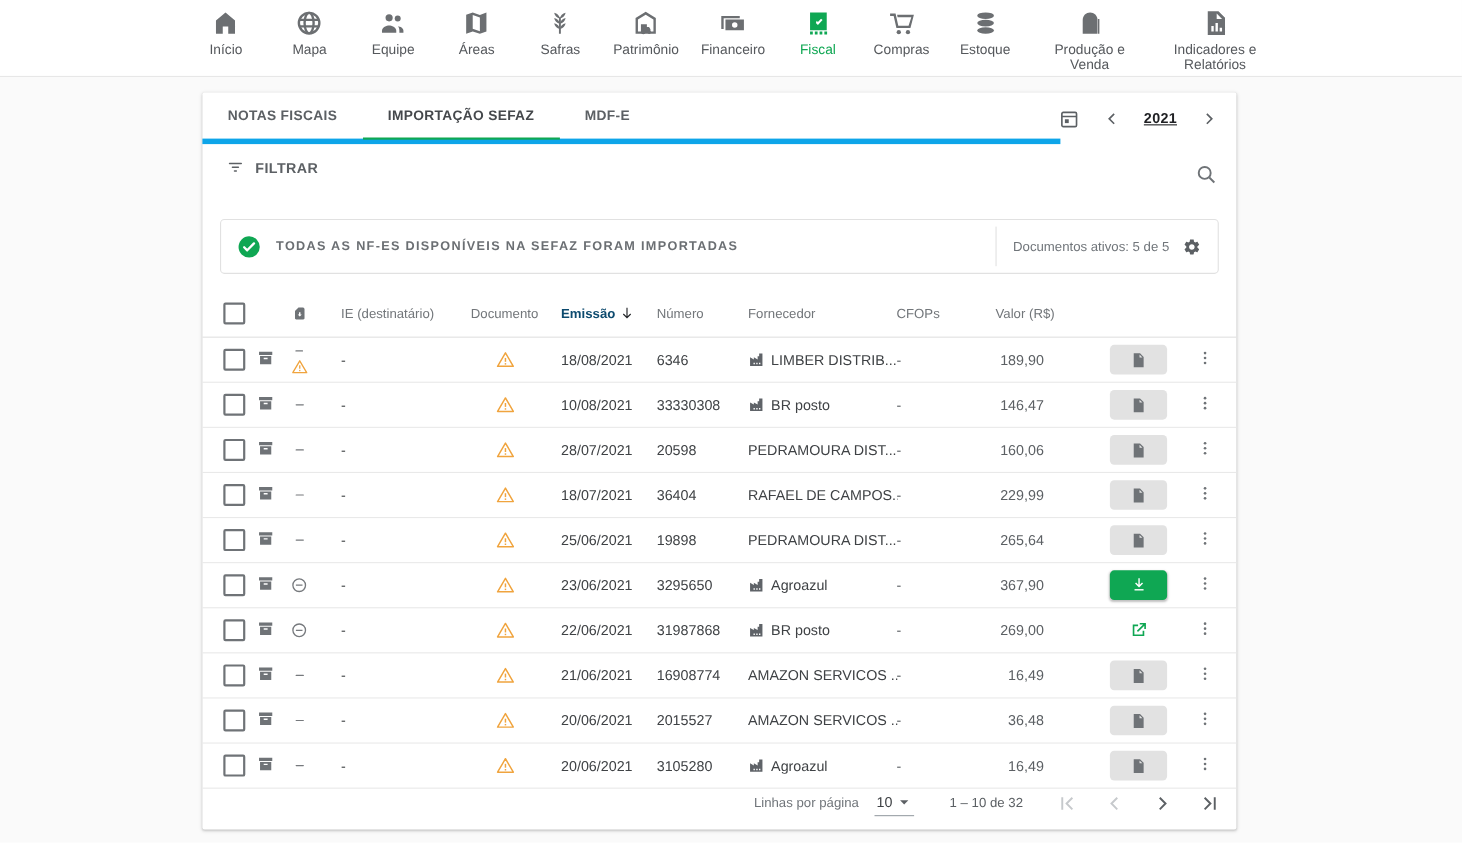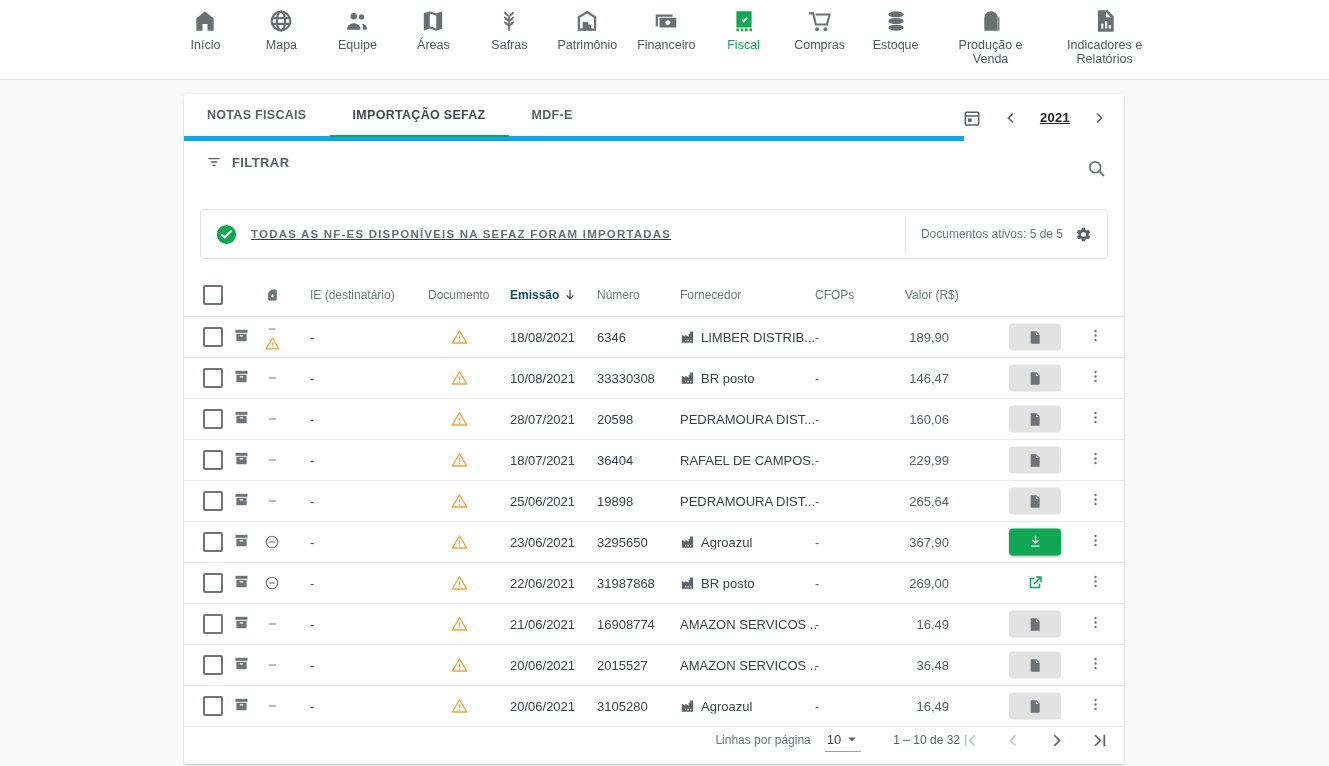--- a/index.html
+++ b/index.html
@@ -11,21 +11,21 @@
   }
   .icon{display:inline-flex;align-items:center;justify-content:center;flex:none;}
   .icon svg{width:100%;height:100%;display:block;}
   .s12{width:12px;height:12px}.s13{width:13px;height:13px}.s14{width:14px;height:14px}
   .s15{width:15px;height:15px}.s16{width:16px;height:16px}.s17{width:17px;height:17px}
   .s18{width:18px;height:18px}.s20{width:20px;height:20px}.s21{width:21px;height:21px}
   .s26{width:26px;height:26px}
 
   
   .topnav{
-    height:80px;background:#fff;border-bottom:1px solid #e7e7e7;
+    height:70px;background:#fff;border-bottom:1px solid #e7e7e7;
     display:flex;justify-content:center;align-items:flex-start;
     padding-top:8px;box-sizing:border-box;gap:20px;
   }
   .nav-item{display:flex;flex-direction:column;align-items:center;min-width:56px;cursor:pointer;color:#6c6f72;}
   .nav-item .nav-label{font-size:12.5px;margin-top:4px;color:#55585c;text-align:center;line-height:1.15;max-width:94px;}
   .nav-item.active{color:#0fa753;}
   .nav-item.active .nav-label{color:#0fa753;}
 
   
   .page{position:relative;height:692px;background:#fafafa;}
@@ -54,21 +54,21 @@
     font-size:13px;font-weight:700;letter-spacing:.4px;color:#5c6064;
   }
   .search-btn{position:absolute;right:17px;top:17px;color:#6f7377;cursor:pointer;}
 
   
   .banner{
     position:absolute;top:115px;left:16px;right:16px;height:50px;box-sizing:border-box;
     border:1px solid #e1e1e1;border-radius:4px;display:flex;align-items:center;
   }
   .banner-check{margin:0 14px 0 15px;color:#0fa753;}
-  .banner-texts{flex:1;min-width:0;text-decoration:underline;}
+  .banner-texts{flex:1;min-width:0;}
   .banner-title{font-size:11.5px;font-weight:700;letter-spacing:1.2px;color:#6b6f73;}
   .banner-sub{font-size:12.5px;color:#8f9296;margin-top:3px;}
   .banner-right{
     align-self:stretch;display:flex;align-items:center;gap:12px;
     border-left:1px solid #e1e1e1;padding:0 15px;margin:6px 0;
   }
   .banner-right .docs{font-size:12px;color:#70757a;white-space:nowrap;}
   .banner-right .icon{color:#5c6064;cursor:pointer;}
 
   
@@ -109,21 +109,21 @@
     position:absolute;bottom:0;left:0;right:0;height:48px;border-top:0;
     display:flex;align-items:center;justify-content:flex-end;padding-right:14px;
     font-size:12px;color:#70757a;
   }
   .rpp-label{margin-right:14px;}
   .rpp-select{
     display:inline-flex;align-items:center;gap:2px;border-bottom:1px solid #9aa0a6;
     padding:2px 0 3px 2px;cursor:pointer;color:#3f4245;font-size:13px;margin-right:32px;
   }
   .rpp-select .icon{color:#5c6064;}
-  .range{color:#5c6064;}
+  .range{margin-right:30px;color:#5c6064;}
   .pg-btns{display:flex;align-items:center;gap:22px;}
   .pg-btn{cursor:pointer;color:#5c6064;}
   .pg-btn.dis{color:#c6c9cc;cursor:default;}
 </style>
 </head>
 <body>
 
 <div class="topnav">
     <div class="nav-item">
       <span class="icon s26">

